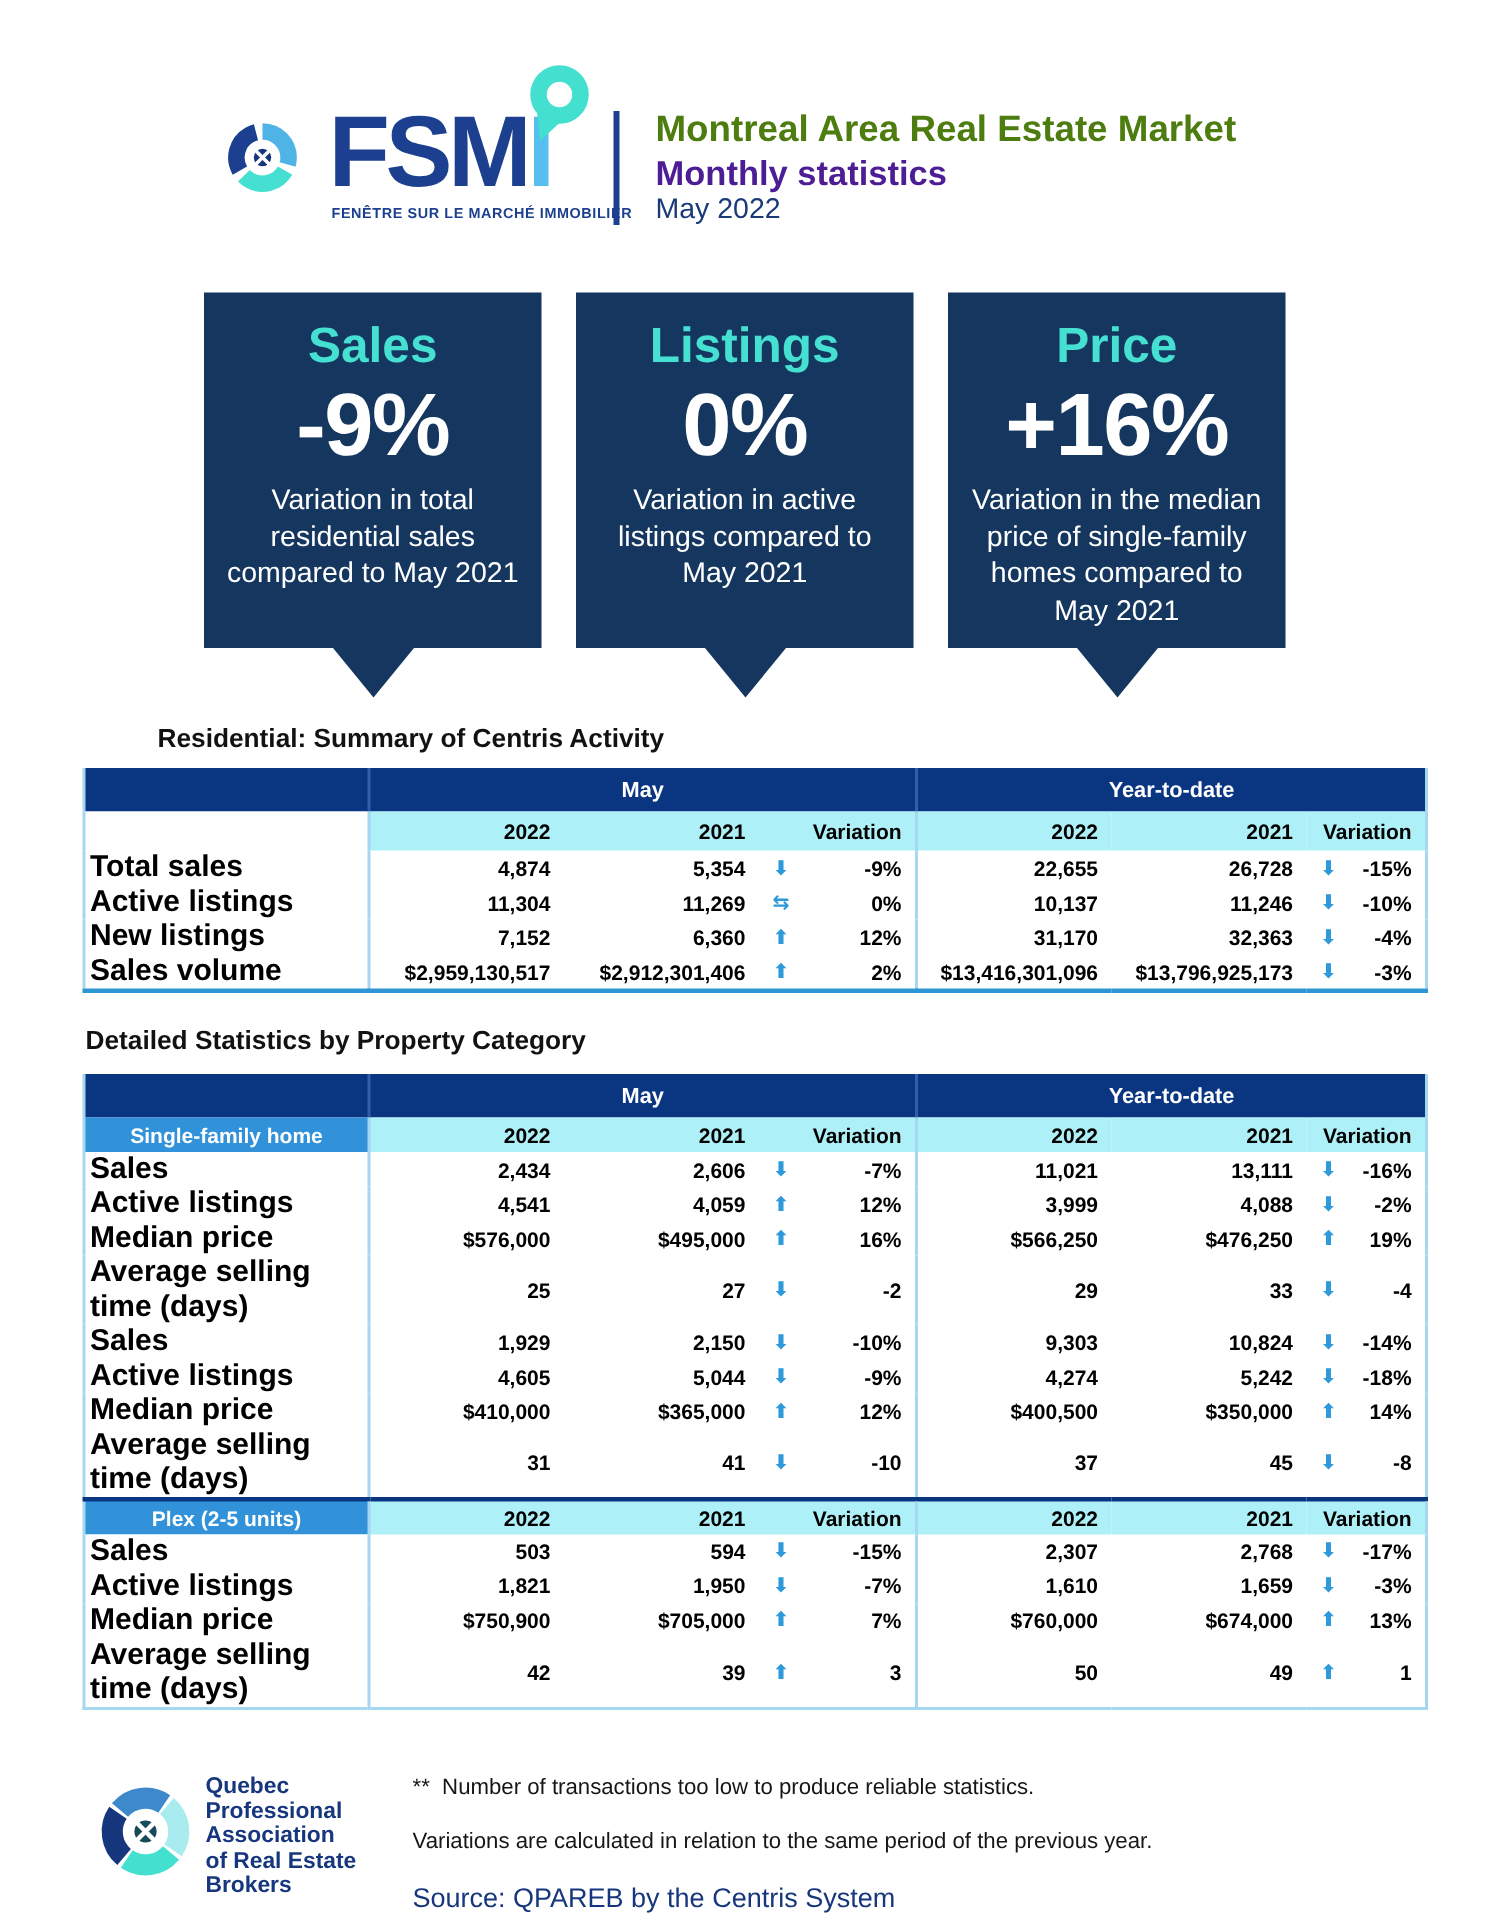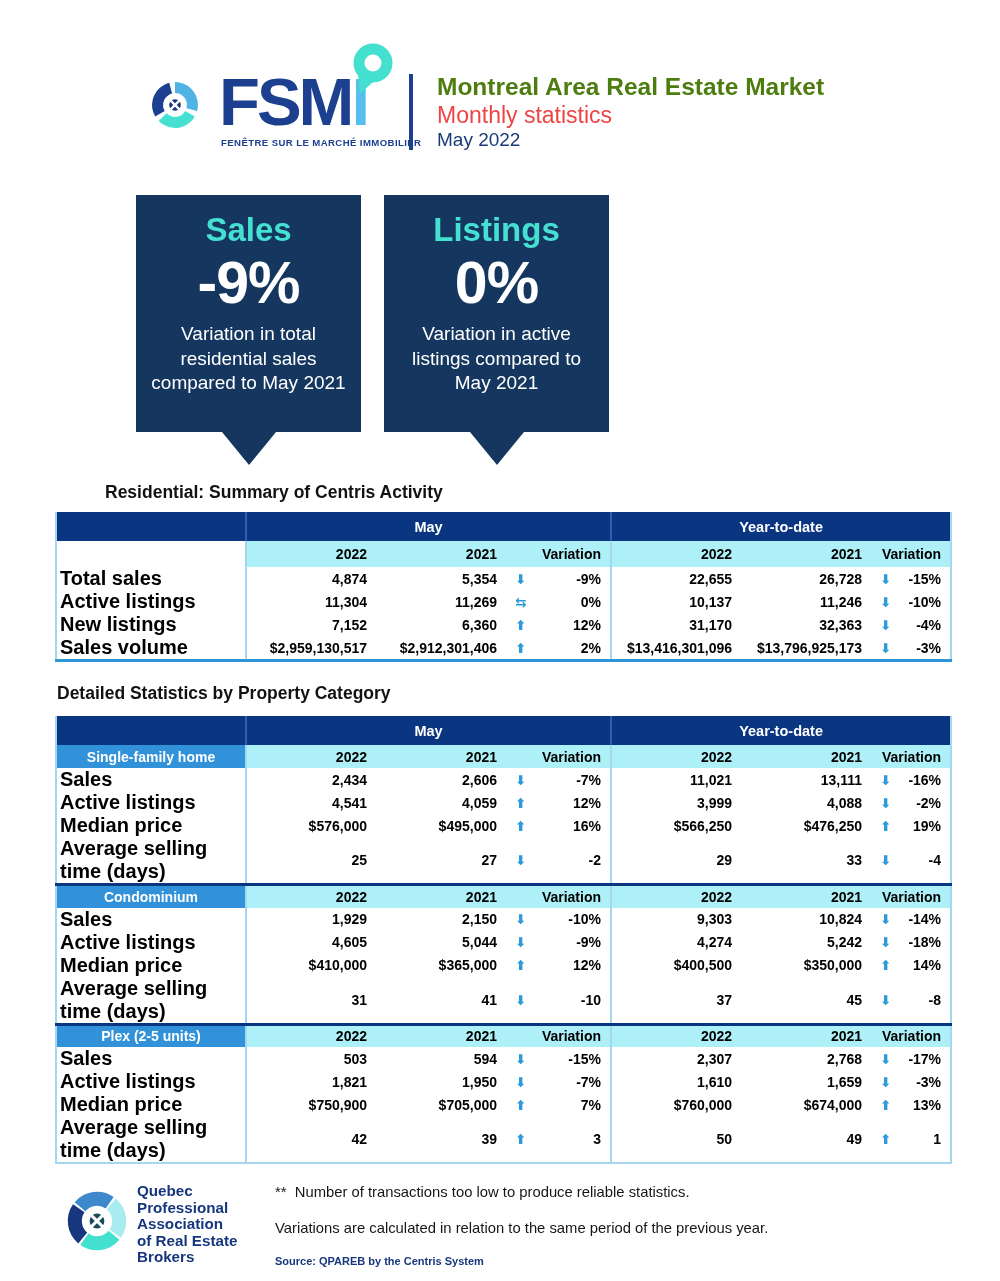--- a/index.html
+++ b/index.html
@@ -19,21 +19,21 @@
   }
   .fsmi-word .fsmi-i { color:#56BFED; }
   .magnifier { position:absolute; right:-30px; top:-28px; }
   .fsmi-tagline {
     position:absolute; left:221px; top:137px; width:175px;
     font-size:9.6px; font-weight:bold; color:#1C3F8F; letter-spacing:0.4px;
     white-space:nowrap;
   }
   .hdr-divider { position:absolute; left:409px; top:74px; width:4px; height:76px; background:#1C3F8F; }
   .hdr-title   { position:absolute; left:437px; top:73px;  font-size:24.5px; font-weight:bold; color:#4d7c0f; }
-  .hdr-sub     { position:absolute; left:437px; top:102px; font-size:23px;   font-weight:normal; color:#ef4444; }
+  .hdr-sub     { position:absolute; left:437px; top:102px; font-size:23px;   font-weight:bold; color:#4c1d95; }
   .hdr-date    { position:absolute; left:437px; top:129px; font-size:19px;   color:#1A3A78; }
 
   
   .callouts { position:absolute; left:136px; top:195px; display:flex; gap:23px; }
   .callout {
     position:relative; width:225px; height:237px; background:#15375F;
     color:#fff; text-align:center;
   }
   .callout::after {
     content:""; position:absolute; bottom:-33px; left:50%; transform:translateX(-50%);
@@ -91,21 +91,21 @@
 
   
   .qp-logo { position:absolute; left:60px; top:1184px; }
   .qp-text {
     position:absolute; left:137px; top:1183px;
     font-size:15.2px; font-weight:bold; color:#16377D; line-height:16.5px;
   }
   .note { position:absolute; left:275px; width:700px; font-size:14.8px; color:#161616; white-space:pre-wrap; }
   #note1 { top:1184px; }
   #note2 { top:1220px; }
-  #source-line { position:absolute; left:275px; top:1255px; font-size:11px; font-weight:bold; color:#16377D; }
+  #source-line { position:absolute; left:275px; top:1255px; font-size:18px; font-weight:normal; color:#16377D; }
 </style>
 </head>
 <body>
 
 <svg class="pinwheel" width="58" height="58" viewBox="0 0 100 100">
   <circle cx="50" cy="50" r="30" fill="none" stroke="#1C3F8F" stroke-width="19" stroke-dasharray="55 133.5" transform="rotate(150 50 50)"></circle>
   <circle cx="50" cy="50" r="30" fill="none" stroke="#4FB3E6" stroke-width="19" stroke-dasharray="55 133.5" transform="rotate(270 50 50)"></circle>
   <circle cx="50" cy="50" r="30" fill="none" stroke="#46E0D3" stroke-width="19" stroke-dasharray="55 133.5" transform="rotate(30 50 50)"></circle>
   <circle cx="50" cy="50" r="10" fill="#16377D"></circle>
   <rect x="48" y="34" width="4" height="32" fill="#fff" transform="rotate(45 50 50)"></rect>
@@ -129,20 +129,25 @@
 <div class="callouts">
   <div class="callout">
     <div class="c-label">Sales</div>
     <div class="c-value">-9%</div>
     <div class="c-desc">Variation in total residential sales compared to May 2021</div>
   </div>
   <div class="callout">
     <div class="c-label">Listings</div>
     <div class="c-value">0%</div>
     <div class="c-desc">Variation in active listings compared to May 2021</div>
+  </div>
+  <div class="callout">
+    <div class="c-label">Price</div>
+    <div class="c-value">+16%</div>
+    <div class="c-desc">Variation in the median price of single-family homes compared to May 2021</div>
   </div>
 </div>
 
 <div class="tbl-title" id="title-summary">Residential: Summary of Centris Activity</div>
 
 <table class="stats-table" id="summary-table">
   <colgroup>
     <col class="c-label">
       <col class="c-n1">
       <col class="c-n2">
@@ -265,29 +270,20 @@
       </tr>
       <tr>
         <th class="rowlabel">Average selling time (days)</th>
         <td class="num bl">25</td>
         <td class="num">27</td>
         <td class="var"><span class="arrow">⬇</span><span class="val">-2</span></td>
         <td class="num bl">29</td>
         <td class="num">33</td>
         <td class="var"><span class="arrow">⬇</span><span class="val">-4</span></td>
       </tr>
-      <tr class="section-row sep">
-        <th class="cat">Condominium</th>
-        <td class="yr bl">2022</td>
-        <td class="yr">2021</td>
-        <td class="yr">Variation</td>
-        <td class="yr bl">2022</td>
-        <td class="yr">2021</td>
-        <td class="yr">Variation</td>
-      </tr>
       <tr>
         <th class="rowlabel">Sales</th>
         <td class="num bl">1,929</td>
         <td class="num">2,150</td>
         <td class="var"><span class="arrow">⬇</span><span class="val">-10%</span></td>
         <td class="num bl">9,303</td>
         <td class="num">10,824</td>
         <td class="var"><span class="arrow">⬇</span><span class="val">-14%</span></td>
       </tr>
       <tr>

